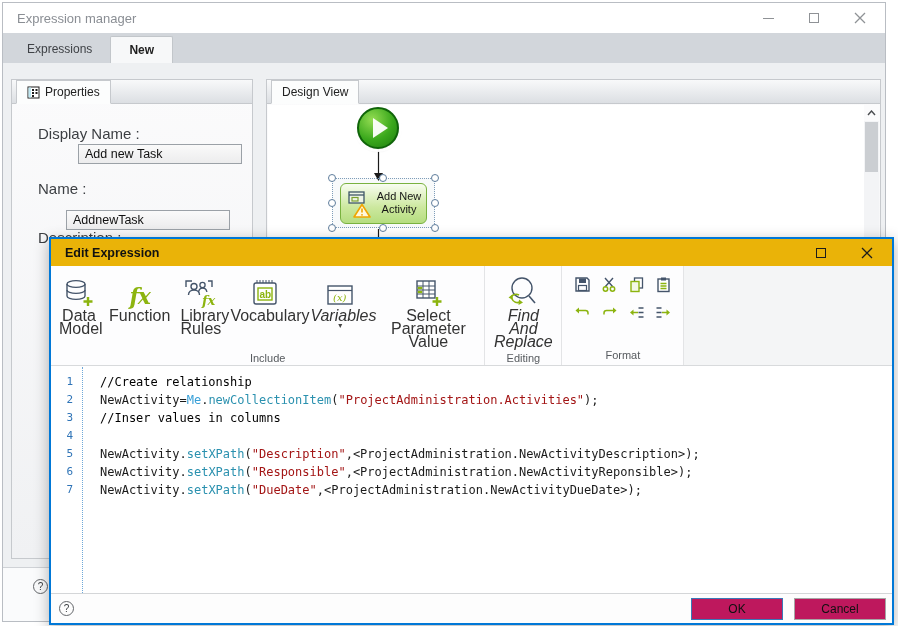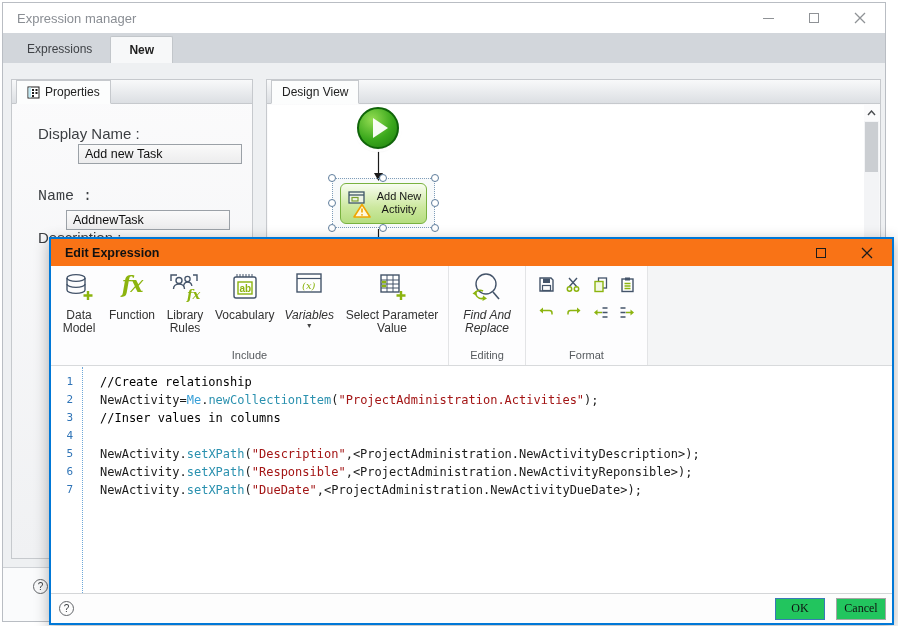--- a/index.html
+++ b/index.html
@@ -63,31 +63,31 @@
 
   
   .main-footer { position:absolute; left:0; right:0; top:564px; bottom:0; background:#fafbfc;
                  border-top:1px solid #cfd2d6; }
   .help-circle { position:absolute; width:15px; height:15px; border-radius:50%; border:1px solid #63666a;
                  color:#3c4043; font-size:10px; display:flex; align-items:center; justify-content:center; }
 
   
   .dlg { position:absolute; left:49px; top:237px; width:845px; height:388px; z-index:10;
          background:#fff; border:2px solid #0078d7; box-shadow:0 4px 14px rgba(0,0,0,.3); }
-  .dlg-titlebar { height:27px; display:flex; align-items:center; background:#f97316; }
+  .dlg-titlebar { height:27px; display:flex; align-items:center; background:#eab308; }
   .dlg-titlebar .title { margin-left:14px; font-size:12.5px; font-weight:bold; color:#111; }
 
   .ribbon { position:absolute; left:0; right:0; top:27px; height:100px; background:#fdfdfe;
             border-bottom:1px solid #d8dadc; display:flex; }
   .rb-group { display:flex; flex-direction:column; border-right:1px solid #e3e4e6; padding-top:3px; }
   .rb-items { flex:1; display:flex; align-items:flex-start; padding:0 3px; }
   .rb-caption { text-align:center; font-size:11px; color:#565a5e; padding:2px 0 4px; }
   .rb-big { display:flex; flex-direction:column; align-items:center; padding:2px 5px; }
-  .rb-big .ic { height:38px; display:flex; align-items:flex-start; justify-content:center; }
-  .rb-big .lbl { font-size:12px; line-height:13px; text-align:center; color:#333; }
+  .rb-big .ic { height:38px; display:flex; align-items:flex-end; justify-content:center; }
+  .rb-big .lbl { font-size:16px; line-height:13px; text-align:center; color:#333; }
   .w40{max-width:40px;} .w70{max-width:70px;} .w60{max-width:60px;font-style:italic;} .w96{max-width:96px;}
   .caret { font-size:8px; color:#444; line-height:7px; }
   .fx-glyph { font-family:"DejaVu Serif",serif; font-style:italic; font-weight:bold;
               font-size:22px; color:#8cb40f; letter-spacing:-1px; }
   .rb-small-grid { display:grid; grid-template-columns:repeat(4,26px); grid-auto-rows:27px;
                    gap:1px; padding:2px 4px; align-items:center; justify-items:center; }
   .rb-small { width:24px; height:24px; display:flex; align-items:center; justify-content:center; }
   .rb-filler { flex:1; background:#f4f5f6; }
 
   
@@ -97,22 +97,22 @@
   .code-pane { padding-top:6px; }
   .code-line { height:18px; display:flex; white-space:pre; }
   .ln { width:22px; text-align:right; color:#2f74b7; font-size:11px; line-height:18px; }
   .code { padding-left:27px; line-height:18px; }
   .tk-p { color:#1b1b1b; } .tk-c { color:#000000; } .tk-me { color:#38a0d8;text-align:center; }
   .tk-m { color:#2b91af; } .tk-s { color:#a31515; }
 
   
   .dlg-footer { position:absolute; left:0; right:0; top:354px; bottom:0; background:#fdfdfd;
                 border-top:1px solid #d4d6d8; display:flex; align-items:center; padding:0 6px 0 8px; }
-  .btn { width:50px; height:22px; background:#22c55e; border:1px solid #a6a6a6; font-size:12px;
-         color:#111; font-family:Liberation Serif, serif; }
+  .btn { width:92px; height:22px; background:#be185d; border:1px solid #a6a6a6; font-size:12px;
+         color:#111; font-family:Liberation Sans, sans-serif; }
   .btn.ok { border-color:#3a79b8; margin-left:auto; }
   .btn.cancel { margin-left:11px; }
 </style>
 </head>
 <body>
 
 <div class="main-window">
 
   <div class="titlebar">
     <span class="title">Expression manager</span>
@@ -146,21 +146,21 @@
             <rect x="8.5" y="3" width="2" height="2" fill="#1c1c1c"></rect>
           <rect x="5" y="6" width="2" height="2" fill="#1c1c1c"></rect>
             <rect x="8.5" y="6" width="2" height="2" fill="#1c1c1c"></rect>
           <rect x="5" y="9" width="2" height="2" fill="#1c1c1c"></rect>
         </svg>
         <span>Properties</span>
       </span>
     </div>
     <span class="field-label" style="top:45px;">Display Name :</span>
     <input class="field-input" style="top: 64px; margin-left: 12px;" value="Add new Task">
-    <span class="field-label" style="top:108px;font-family:Liberation Mono, monospace;">Name :</span>
+    <span class="field-label" style="top:100px;">Name :</span>
     <input class="field-input" style="top: 130px;" value="AddnewTask">
     <span class="field-label" style="top:149px;">Description :</span>
   </div>
 
   <div class="panel design-panel">
     <div class="panel-strip">
       <span class="panel-tab">
         <span>Design View</span>
       </span>
     </div>

